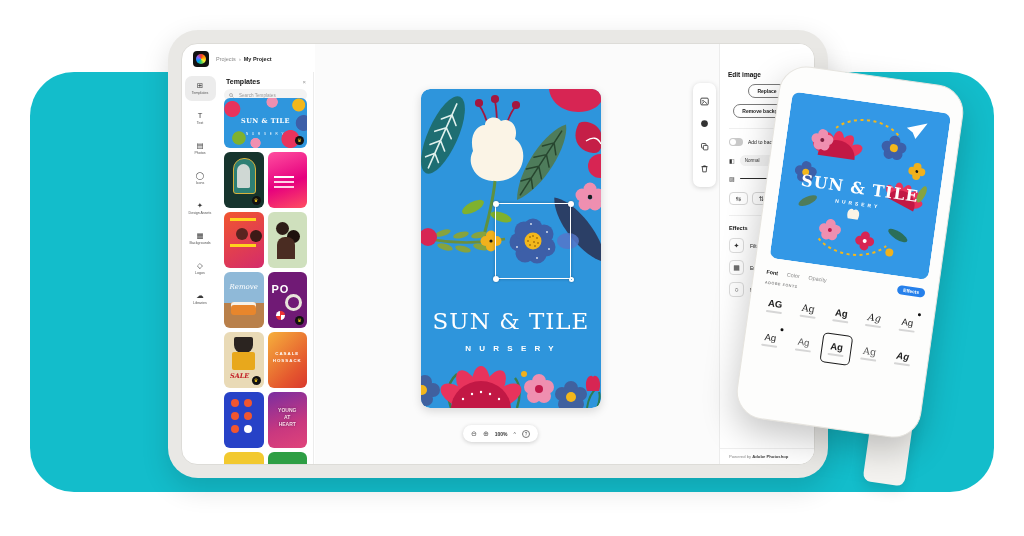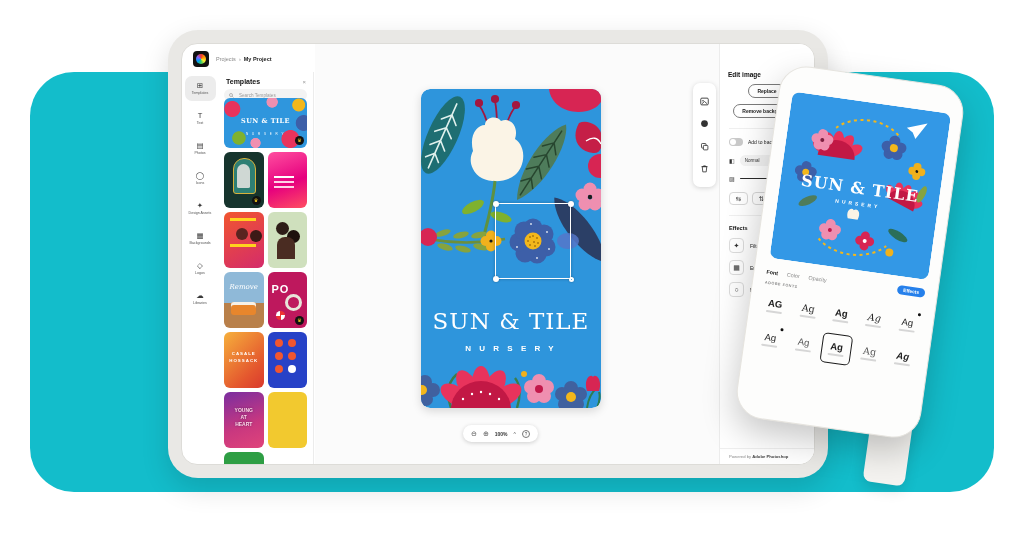--- a/index.html
+++ b/index.html
@@ -73,21 +73,21 @@
                    box-shadow:14px 2px 0 #3c1a16;}
   .t-faces::after{content:"";position:absolute;left:6px;top:6px;width:26px;height:3px;background:#ffd21e;box-shadow:0 26px 0 #ffd21e;}
   .t-sage{background:#cfe0bd;}
   .t-sage::before{content:"";position:absolute;left:8px;top:10px;width:13px;height:13px;border-radius:50%;background:#2e1d18;
                   box-shadow:11px 8px 0 #1e110d;}
   .t-sage::after{content:"";position:absolute;left:9px;top:25px;width:18px;height:22px;border-radius:8px 8px 0 0;background:#4a2c22;}
   .t-summer{background:linear-gradient(#8fb9d8 55%,#b9804a 55%);}
   .t-summer::before{content:"";position:absolute;left:7px;top:30px;width:25px;height:13px;border-radius:3px;background:#e8862c;
                     box-shadow:inset 0 3px 0 #f7f2e8;}
   .t-summer .tile-label{top:26%;font-family:"DejaVu Serif",serif;font-style:italic;font-size:7px;font-weight:400;}
-  .t-pool{background:#be185d;}
+  .t-pool{background:#701a75;}
   .t-pool::before{content:"";position:absolute;right:5px;top:22px;width:11px;height:11px;border-radius:50%;border:3px solid #e8e4da;}
   .t-pool::after{content:"";position:absolute;left:8px;bottom:8px;width:9px;height:9px;border-radius:50%;
                  background:conic-gradient(#e33 0 25%,#fff 0 50%,#e33 0 75%,#fff 0);}
   .t-pool .tile-label{left:4px;right:auto;top:30%;font-size:11px;letter-spacing:1px;}
   .t-sale{background:#e9dab6;}
   .t-sale::before{content:"";position:absolute;left:10px;top:5px;width:19px;height:16px;border-radius:2px 2px 8px 8px;background:#2b2420;}
   .t-sale::after{content:"";position:absolute;left:8px;top:20px;width:23px;height:18px;background:#e8a81c;border-radius:2px;}
   .t-sale .tile-label{top:78%;left:6px;right:auto;color:#c22027;font-family:"DejaVu Serif",serif;font-style:italic;font-size:6.5px;}
   .t-casale{background:linear-gradient(135deg,#f6b03c,#e4572e 70%,#d9392e);}
   .t-casale .tile-label{font-size:4.4px;letter-spacing:1px;line-height:1.6;white-space:pre-line;}
@@ -280,20 +280,25 @@
               
               
               
             </div>
             <div class="tile t-summer">
               <div class="tile-label">Remove</div>
 
             </div>
             <div class="tile t-pool">
               <div class="tile-label">PO</div>
+
+              <div class="crown">♛</div>
+            </div>
+            <div class="tile t-sale">
+              <div class="tile-label">SALE</div>
 
               <div class="crown">♛</div>
             </div>
             <div class="tile t-casale">
               <div class="tile-label">CASALE
 HOSSACK</div>
 
             </div>
             <div class="tile t-dots">
               

